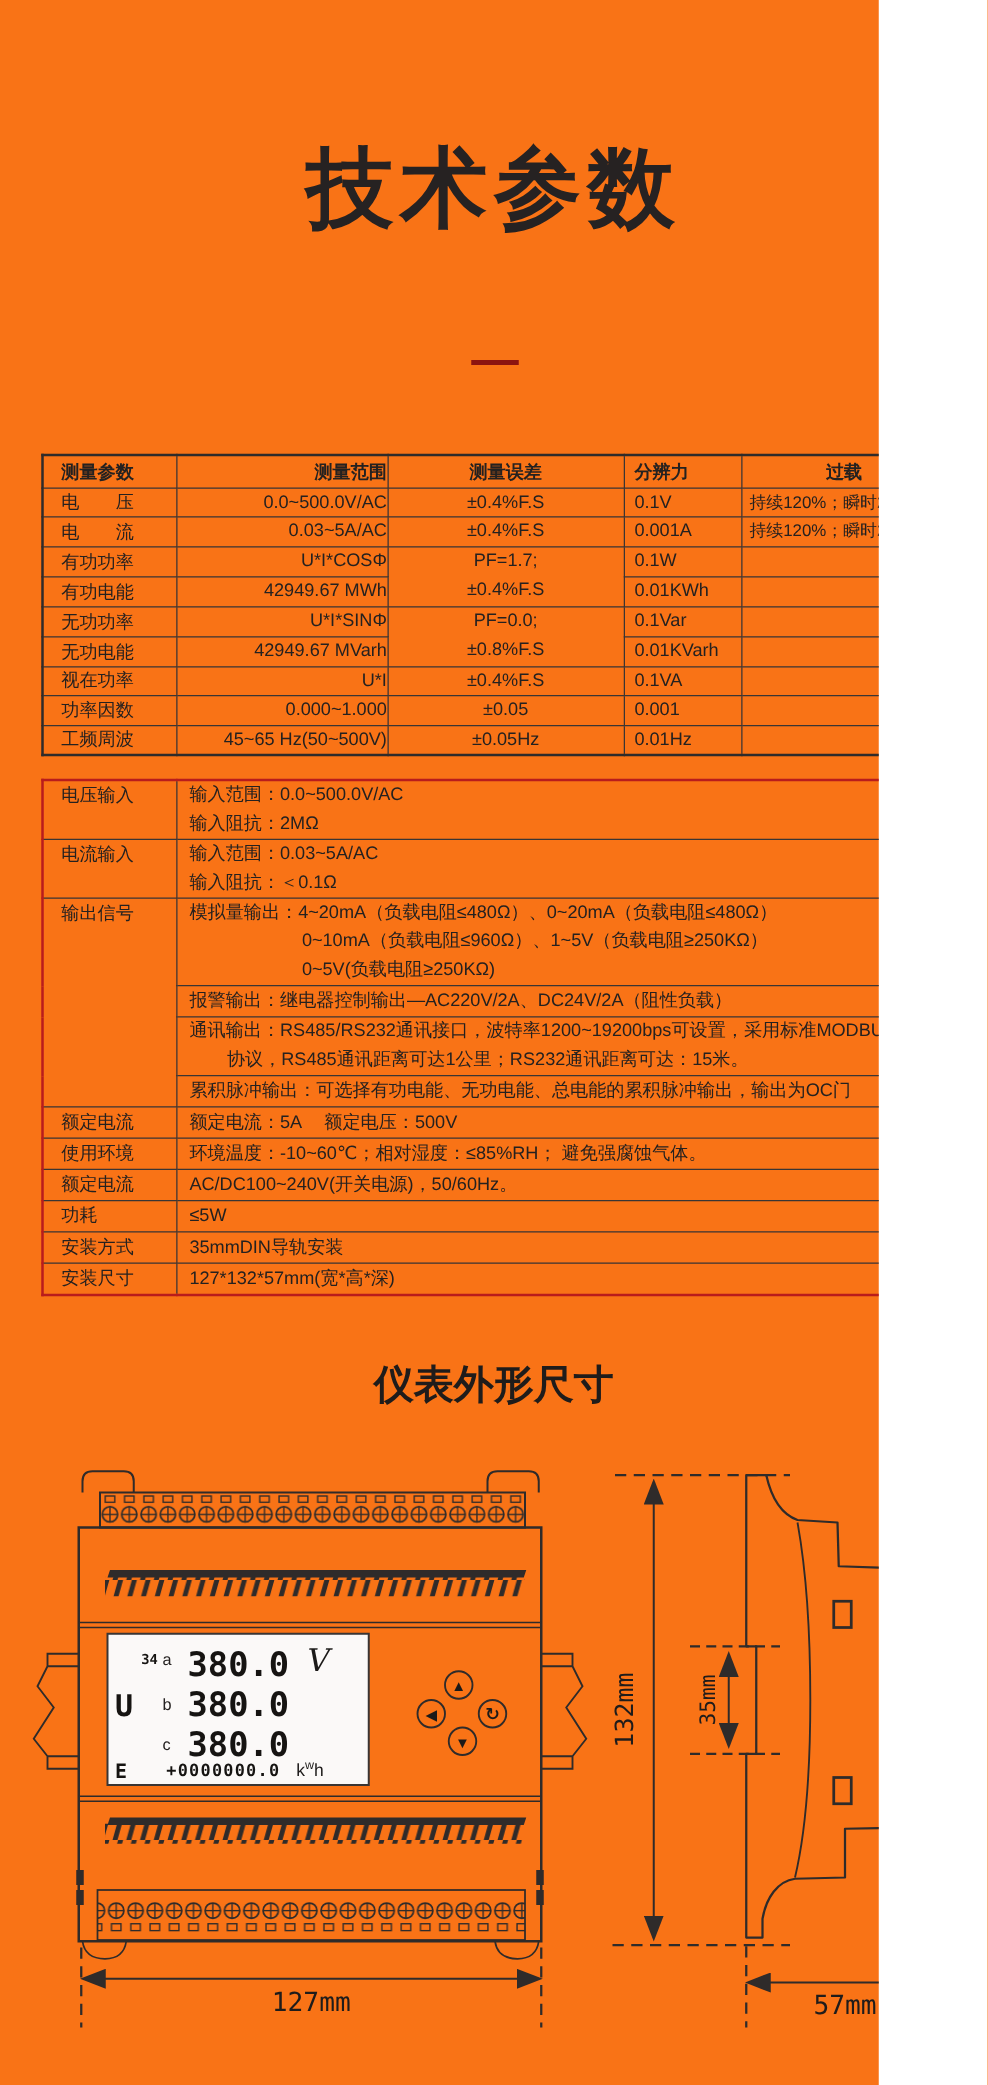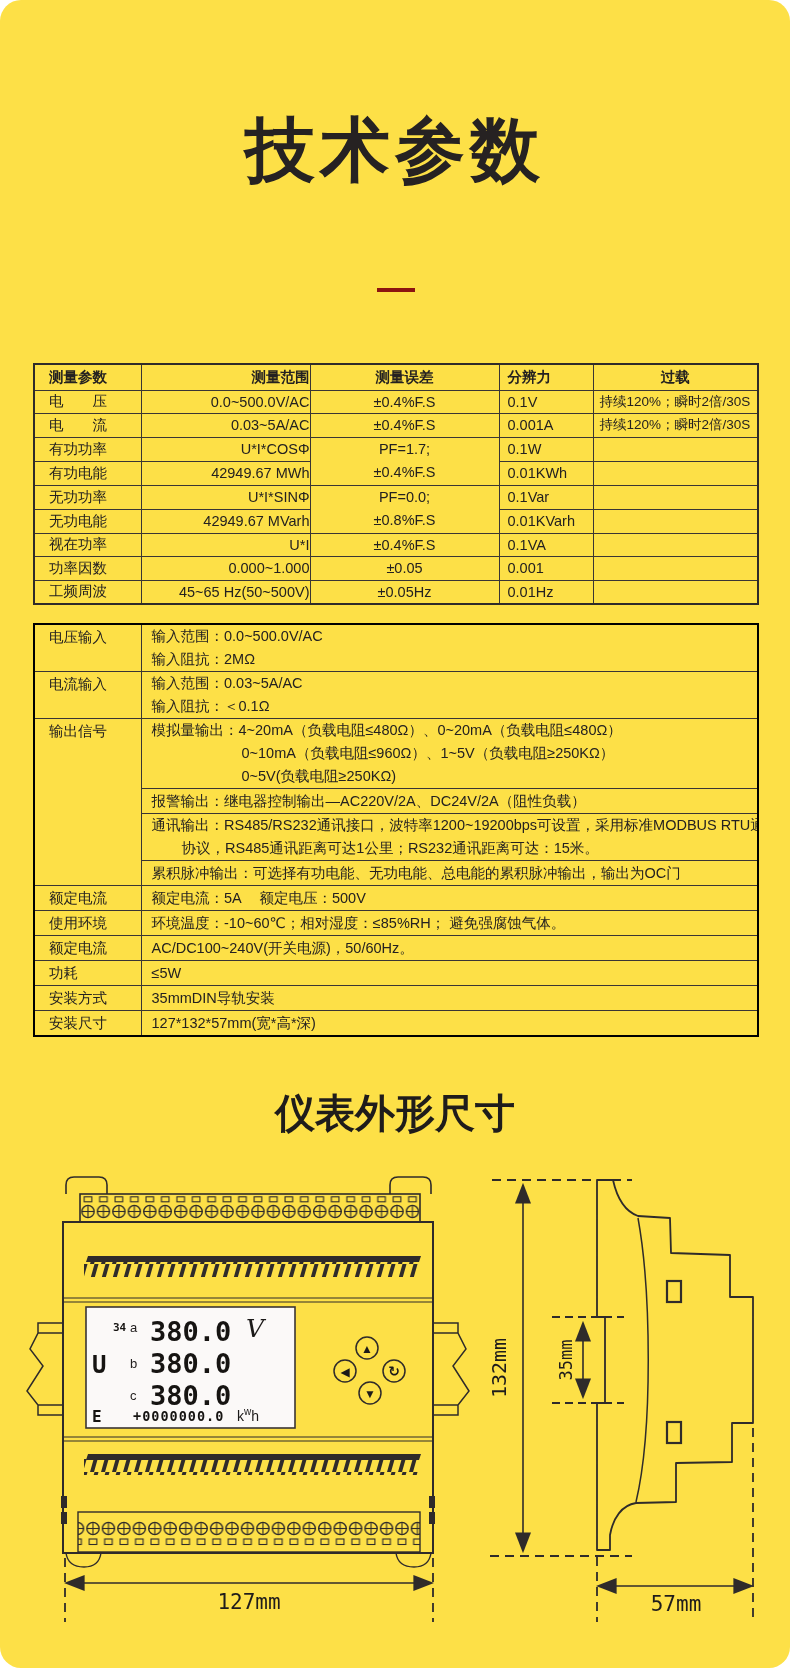--- a/index.html
+++ b/index.html
@@ -1,29 +1,29 @@
 <!DOCTYPE html>
 <html><head>
 <meta charset="utf-8">
 <style>
   html,body{margin:0;padding:0;}
-  #page{position:relative;width:790px;height:1668px;background:#fde047;overflow:hidden;
-        font-family:"Liberation Sans","DejaVu Sans",sans-serif;color:#242120;border-radius:21px;}
+  #page{position:relative;width:703px;height:1668px;background:#f97316;overflow:hidden;
+        font-family:"Liberation Sans","DejaVu Sans",sans-serif;color:#242120;}
   .center{position:absolute;left:0;width:790px;text-align:center;}
   #main-title{top:104px;font-size:70px;font-weight:bold;letter-spacing:5px;color:#262222;}
   #red-dash{position:absolute;left:377px;top:288px;width:38px;height:4px;background:#8c1410;}
-  #section-title{top:1086px;font-size:40px;font-weight:bold;color:#1f1c1b;}
+  #section-title{top:1086px;font-size:32px;font-weight:bold;color:#1f1c1b;}
 
   table{border-collapse:collapse;table-layout:fixed;background:transparent;}
   #spec-table{position:absolute;left:33px;top:363px;width:724px;font-size:14.5px;}
   #io-table{position:absolute;left:33px;top:623px;width:724px;font-size:14.5px;}
   td,th{border:1px solid #3a3534;padding:0;vertical-align:middle;overflow:hidden;
         white-space:nowrap;font-weight:normal;}
   #spec-table{border:2px solid #2f2b2a;}
-  #io-table{border:2px solid #000000;}
+  #io-table{border:2px solid #b91c1c;}
   #spec-table th{font-weight:bold;}
   #spec-table tr{height:23.5px;}
   #spec-table tr.hdr{height:26px;margin-left:44px;}
   .c1{padding-left:14px;text-align:left;}
   .c2{padding-left:10px;text-align:right;}
   .c3{text-align:center;}
   .c4{padding-left:8px;text-align:left;}
   .c5{padding-left:6px;text-align:left;font-size:13.5px;}
   .c5h{text-align:center;font-size:14.5px;}
   .mergeline{line-height:23.5px;height:23.5px;text-align:center;}

